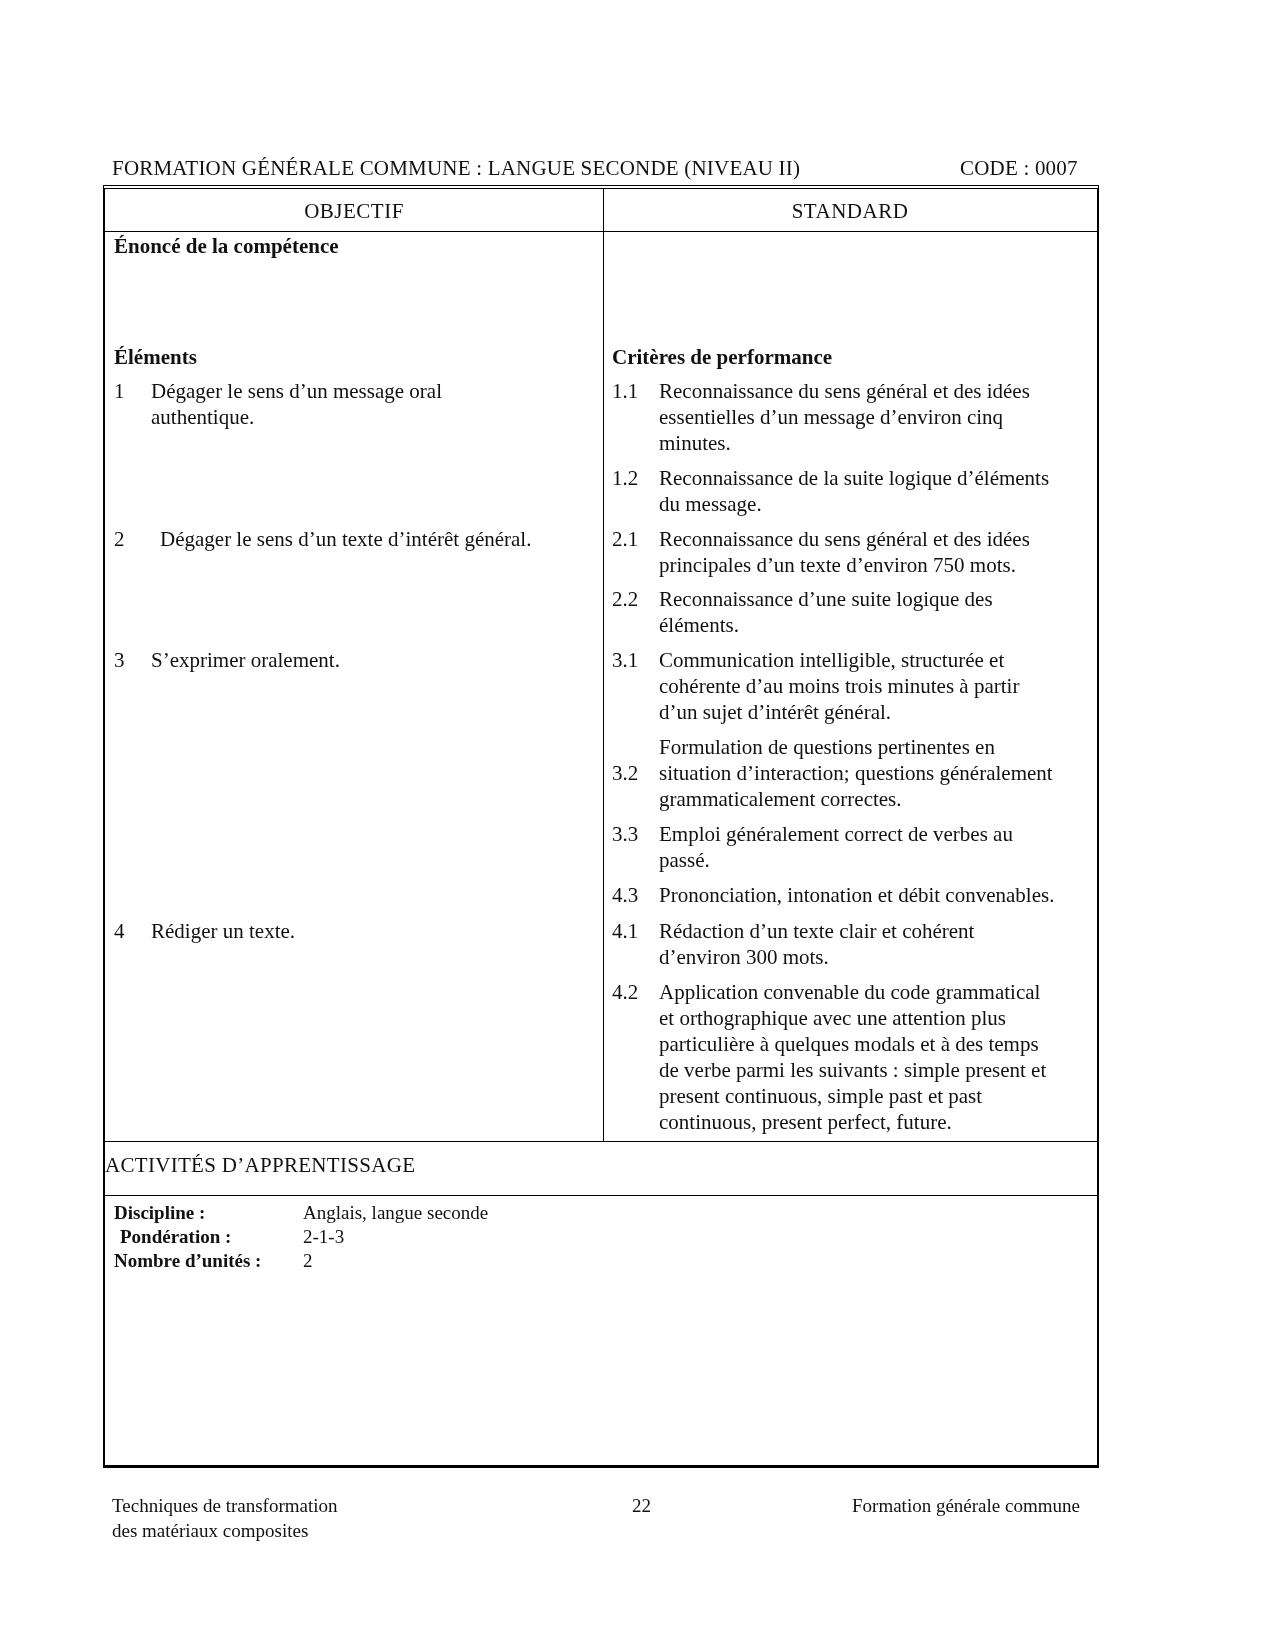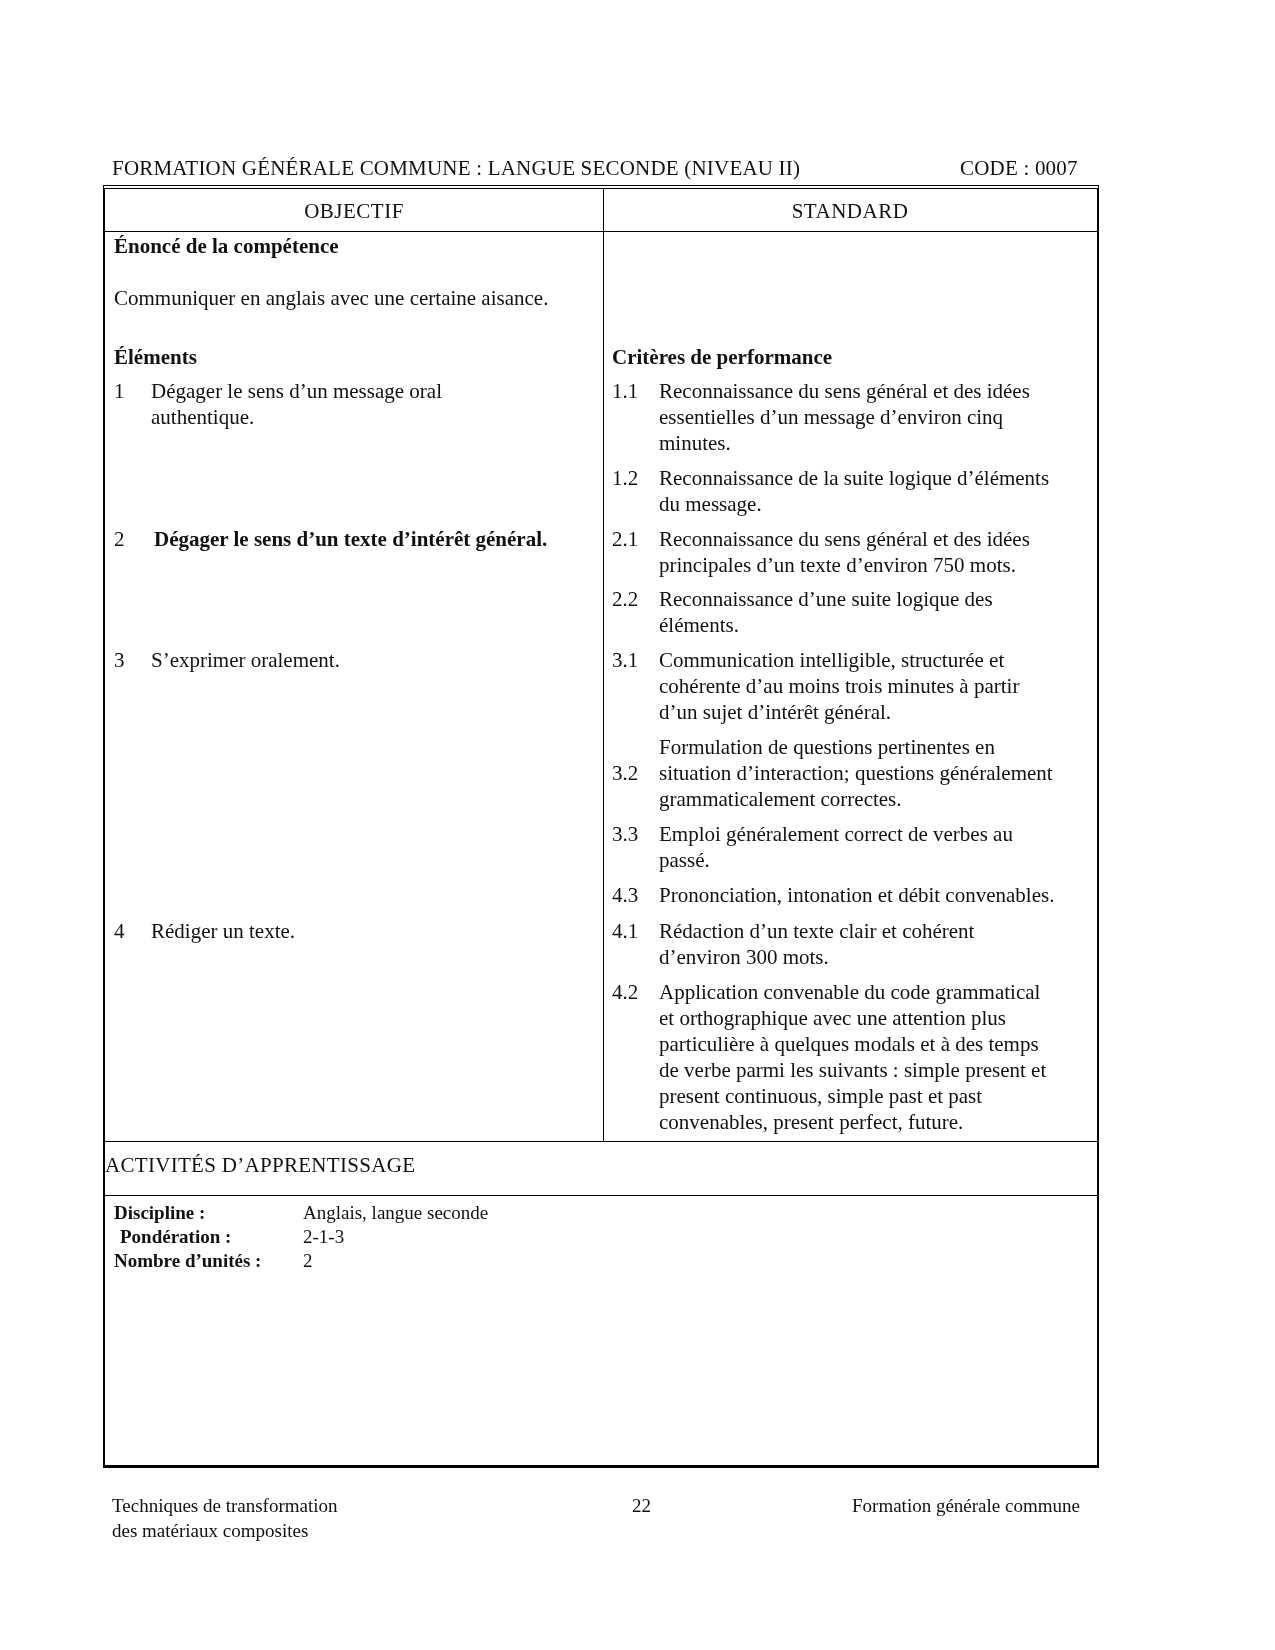--- a/index.html
+++ b/index.html
@@ -26,31 +26,30 @@
 <div class="abs hdr" style="left:960px;">CODE : 0007</div>
 
 <div class="table">
 
   <div class="colhead" style="left:0; width:498px;">OBJECTIF</div>
   <div class="colhead" style="left:498px; right:0;">STANDARD</div>
   <div class="hline" style="top:42px;"></div>
   <div class="vline" style="left:498px; top:0; height:952px;"></div>
 
   <div class="txt bold" style="left:9px; top:44px;">Énoncé de la compétence</div>
-  <div class="txt" style="left:9px; top:96px;">Communiquer en anglais avec une certaine aisance.</div>
   <div class="txt bold" style="left:9px; top:155px;">Éléments</div>
 
   <div>
     <div class="num" style="left:9px; top:189px;">1</div>
     <div class="txt" style="left:46px; top:189px;">Dégager le sens d’un message oral</div>
     <div class="txt" style="left:46px; top:215px;">authentique.</div>
   </div>
   <div>
     <div class="num" style="left:9px; top:337px;">2</div>
-    <div class="txt" style="left:49px; top:337px;font-weight:bold;">Dégager le sens d’un texte d’intérêt général.</div>
+    <div class="txt" style="left:55px; top:337px;">Dégager le sens d’un texte d’intérêt général.</div>
   </div>
   <div>
     <div class="num" style="left:9px; top:458px;">3</div>
     <div class="txt" style="left:46px; top:458px;">S’exprimer oralement.</div>
   </div>
   <div>
     <div class="num" style="left:9px; top:729px;">4</div>
     <div class="txt" style="left:46px; top:729px;">Rédiger un texte.</div>
   </div>
 
@@ -103,21 +102,21 @@
     <div class="txt" style="left:554px; top:729px;">Rédaction d’un texte clair et cohérent</div>
     <div class="txt" style="left:554px; top:755px;">d’environ 300 mots.</div>
   </div>
   <div>
     <div class="num" style="left:507px; top:790px;">4.2</div>
     <div class="txt" style="left:554px; top:790px;">Application convenable du code grammatical</div>
     <div class="txt" style="left:554px; top:816px;">et orthographique avec une attention plus</div>
     <div class="txt" style="left:554px; top:842px;">particulière à quelques modals et à des temps</div>
     <div class="txt" style="left:554px; top:868px;">de verbe parmi les suivants : simple present et</div>
     <div class="txt" style="left:554px; top:894px;">present continuous, simple past et  past</div>
-    <div class="txt" style="left:554px; top:920px;">convenables, present perfect, future.</div>
+    <div class="txt" style="left:554px; top:920px;">continuous, present perfect, future.</div>
   </div>
 
   <div class="hline" style="top:952px;"></div>
   <div class="act" style="top:964px;">ACTIVITÉS D’APPRENTISSAGE</div>
   <div class="hline" style="top:1006px;"></div>
 
   <div class="meta bold" style="left:9px; top:1012px;">Discipline :</div>
   <div class="meta" style="left:198px; top:1012px;">Anglais, langue seconde</div>
   <div class="meta bold" style="left:15px; top:1036px;">Pondération :</div>
   <div class="meta" style="left:198px; top:1036px;">2-1-3</div>

